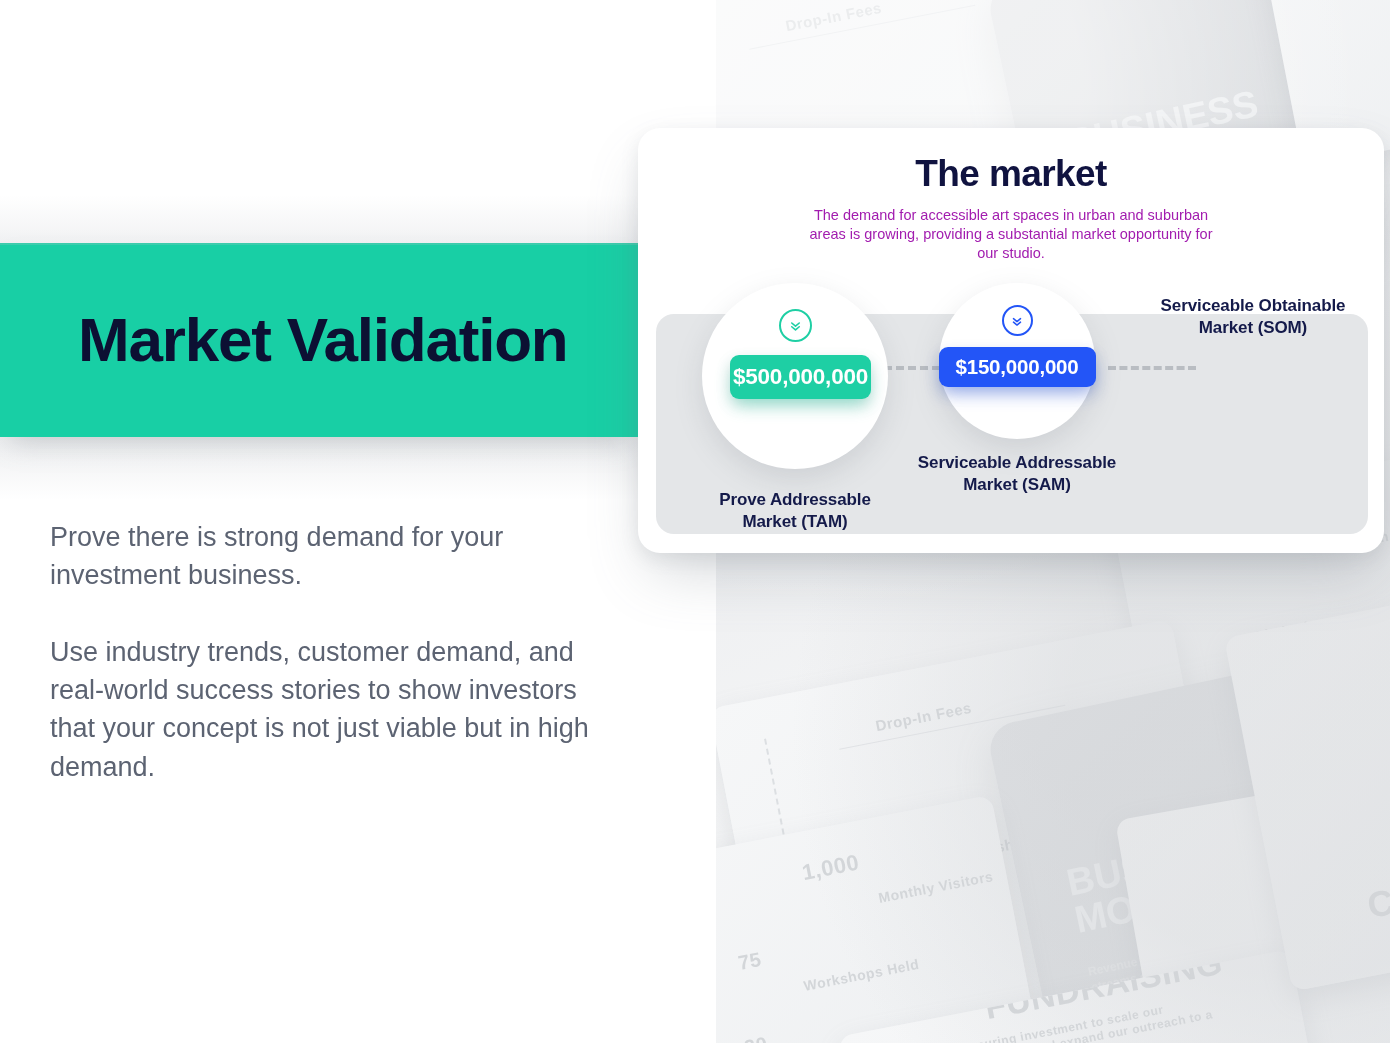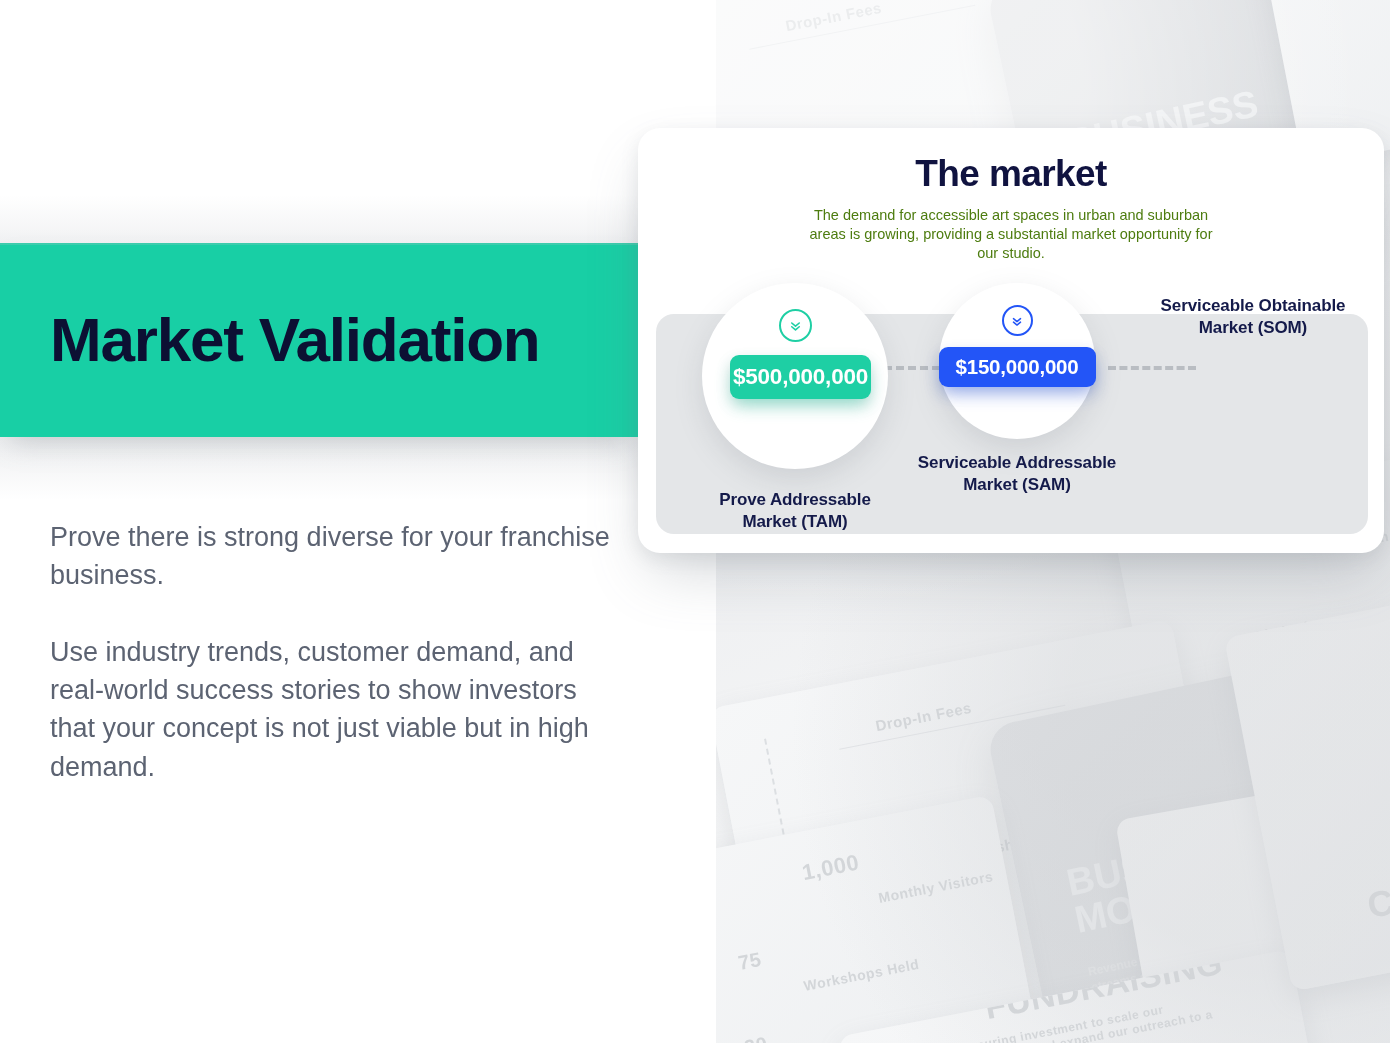--- a/index.html
+++ b/index.html
@@ -158,21 +158,21 @@
     position: absolute;
     left: 0; top: 243px;
     width: 638px; height: 194px;
     background: #18CFA5;
     display: flex;
     align-items: center;
     box-shadow: 0 14px 26px -10px rgba(120,128,136,.35);
   }
   .title-band h1 {
     margin: 0;
-    padding-left: 50px;
+    padding-left: 78px;
     font-size: 62px;
     line-height: 1.05;
     font-weight: 700;
     letter-spacing: -1.2px;
     color: #0C1033;
     white-space: nowrap;
   }
 
   
   .copy {
@@ -211,21 +211,21 @@
     letter-spacing: -0.6px;
     color: #101340;
   }
   .card-sub {
     margin: 11px auto 14px auto;
     width: 420px;
     text-align: center;
     font-size: 14.5px;
     line-height: 1.32;
     font-weight: 400;
-    color: #4d7c0f;
+    color: #a21caf;
   }
 
   
   .tray {
     position: absolute;
     left: 18px; top: 186px;
     width: 712px; height: 220px;
     background: #e4e6e8;
     border-radius: 18px;
   }
@@ -405,21 +405,21 @@
   </div>
 
   <div class="left-pane">
 
 
     <div class="title-band">
       <h1>Market Validation</h1>
     </div>
 
     <div class="copy">
-      <p>Prove there is strong diverse for your franchise business.</p>
+      <p>Prove there is strong demand for your investment business.</p>
       <p>Use industry trends, customer demand, and real-world success stories to show investors that your concept is not just viable but in high demand.</p>
     </div>
   </div>
 
   <div class="market-card">
     <h2 class="card-title">The market</h2>
     <p class="card-sub">The demand for accessible art spaces in urban and suburban areas is growing, providing a substantial market opportunity for our studio.</p>
 
     <div class="tray"></div>
 

